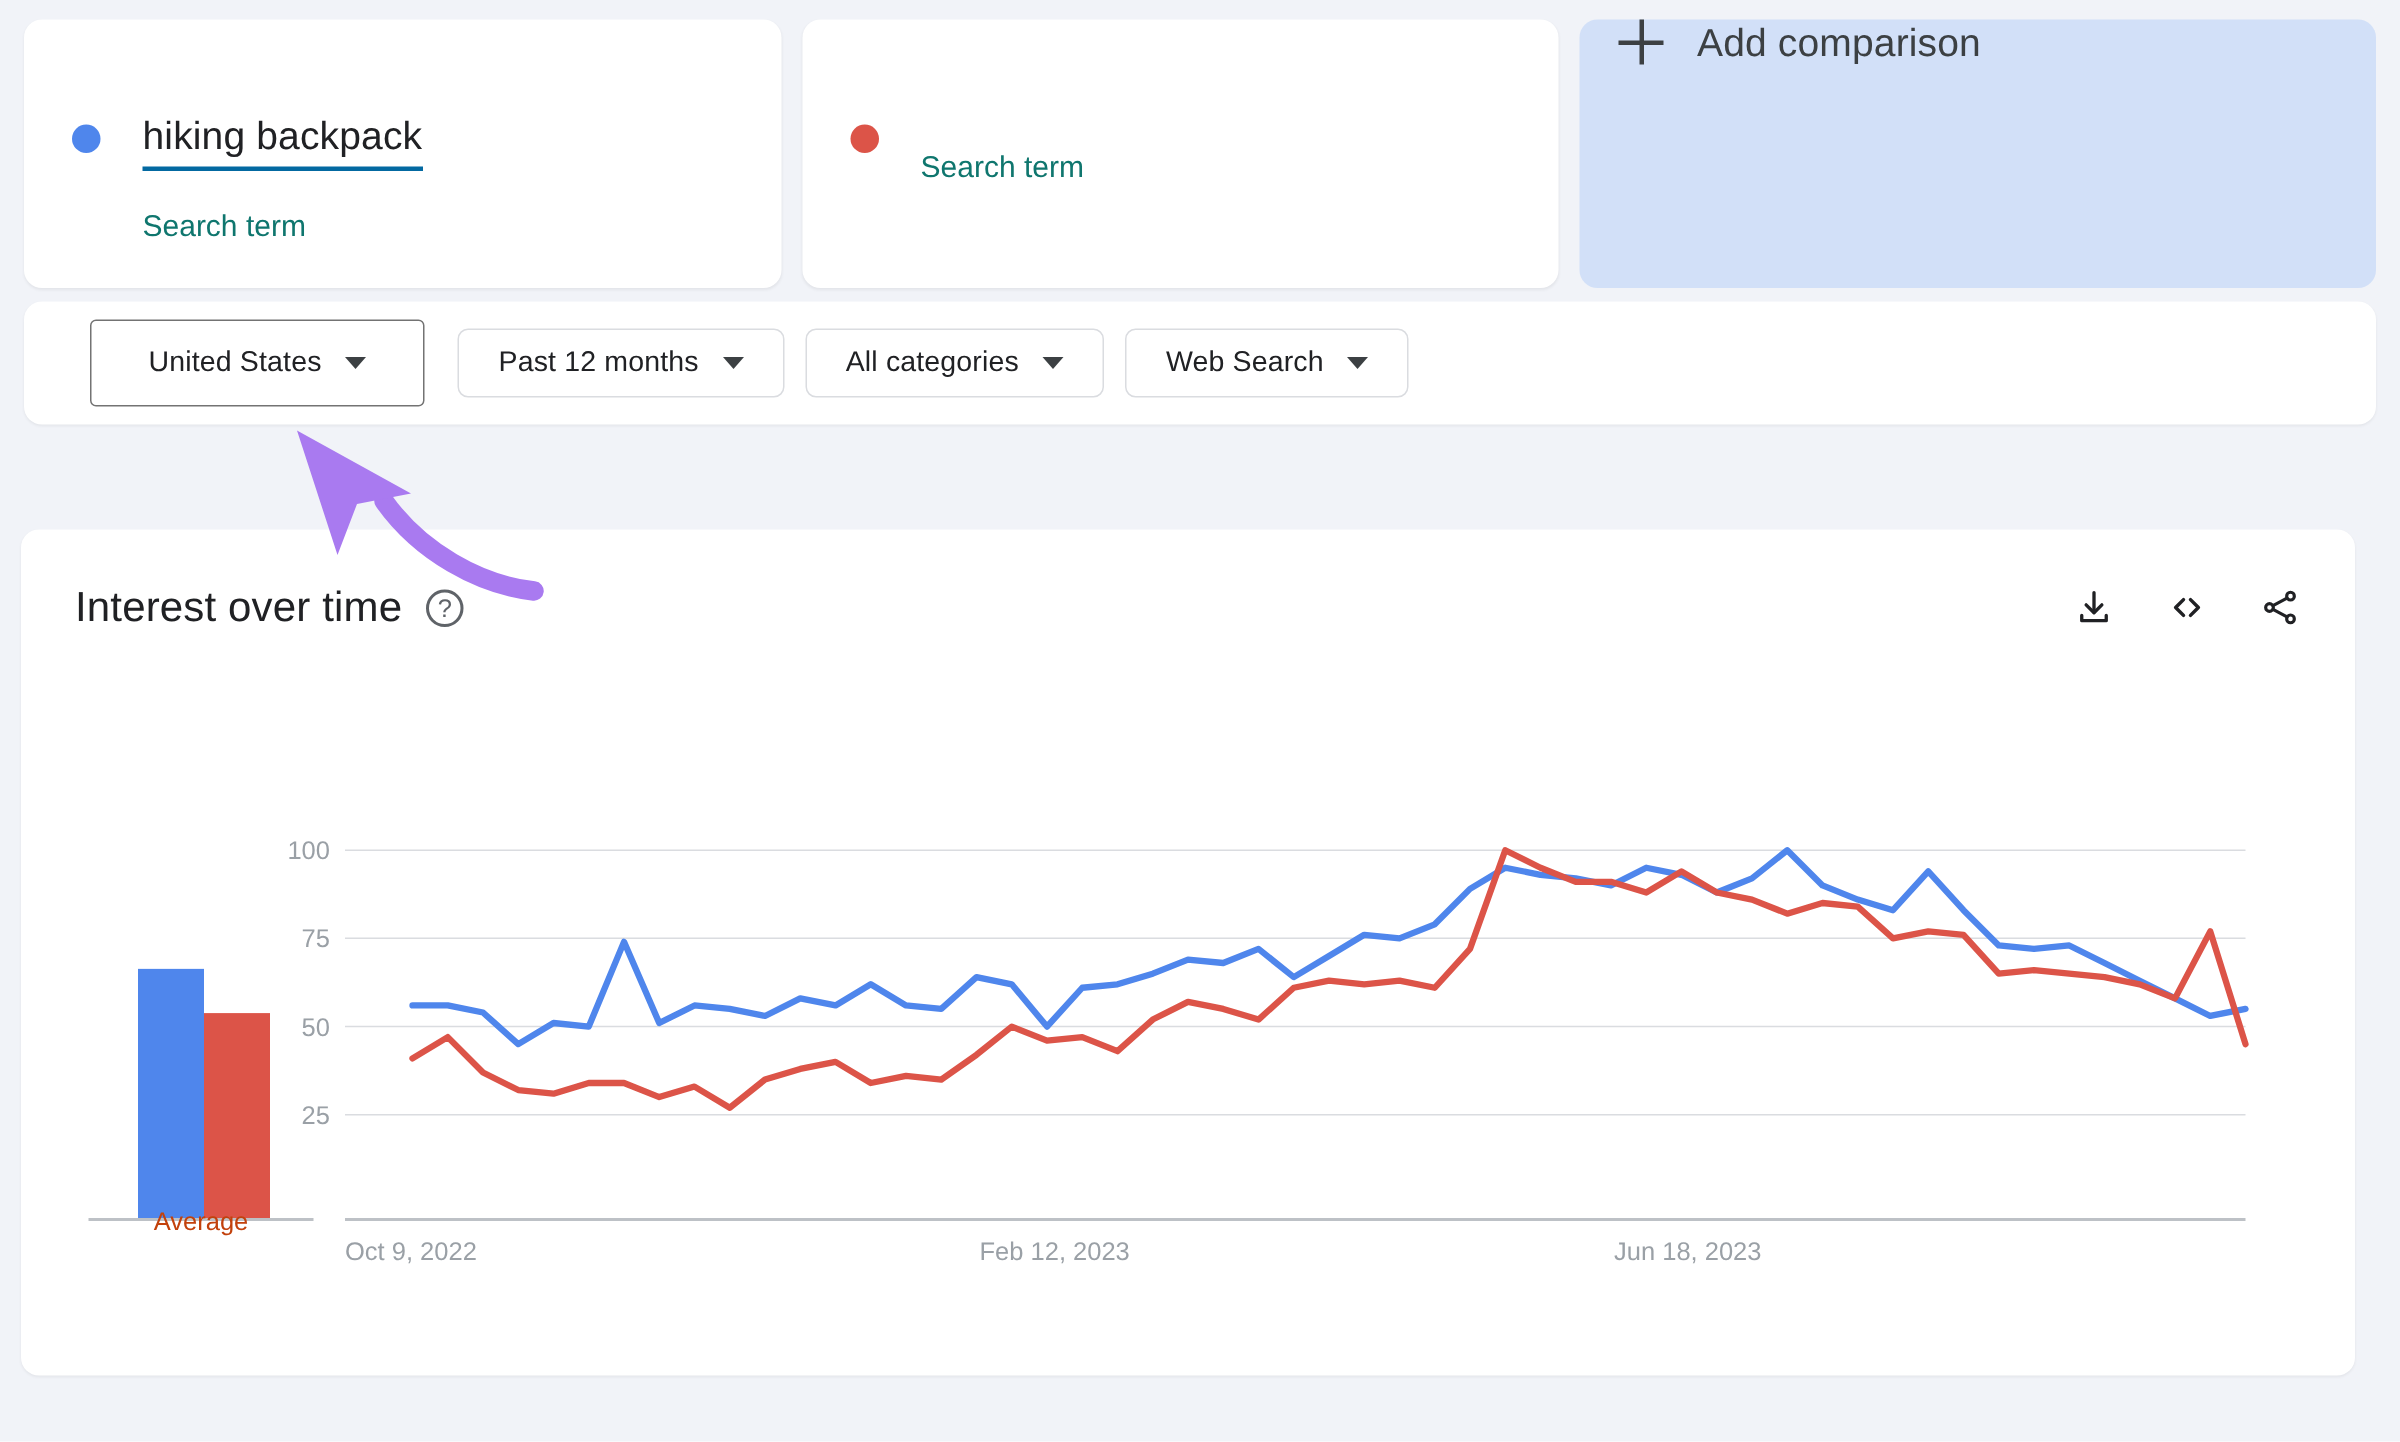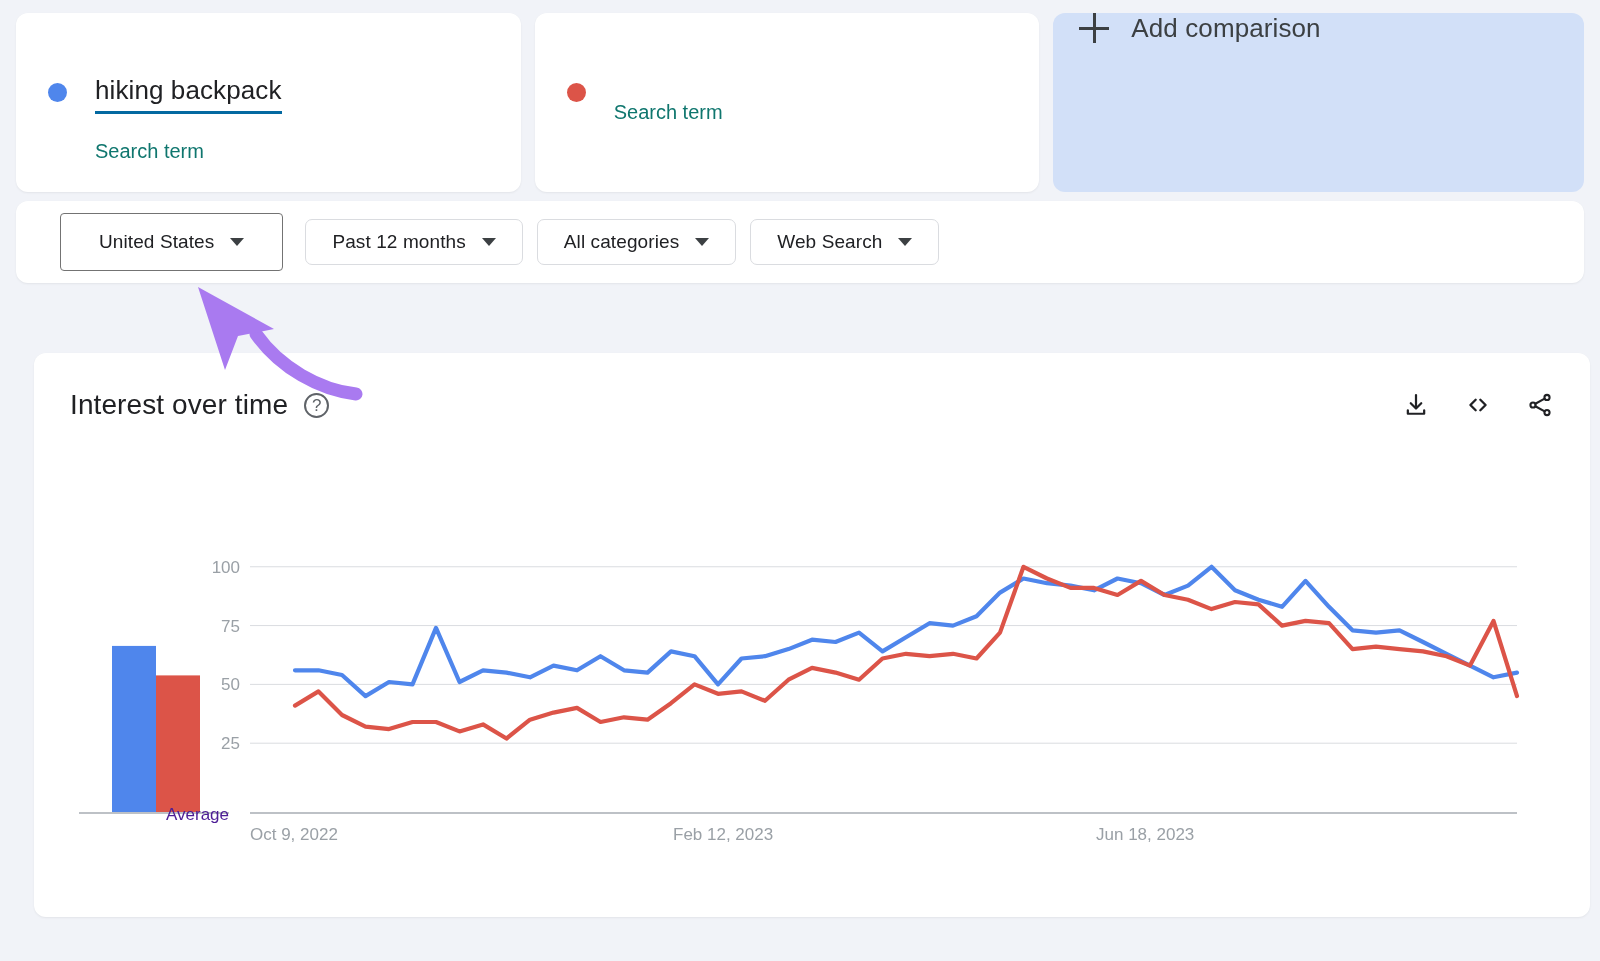--- a/index.html
+++ b/index.html
@@ -140,21 +140,21 @@
     border-left: 7px solid transparent;
     border-right: 7px solid transparent;
     border-top: 8px solid #3c4043;
     margin-left: 16px;
     flex: none;
   }
 
   
   .chart-card {
     position: absolute;
-    left: 34px;
+    left: 14px;
     top: 353px;
     width: 1556px;
     height: 564px;
     background: #ffffff;
     border-radius: 12px;
     box-shadow: 0 1px 2px rgba(60,64,67,.08);
   }
   .chart-head {
     position: absolute;
     left: 36px;
@@ -191,23 +191,23 @@
   .plot-wrap {
     position: absolute;
     left: 0; top: 0; right: 0; bottom: 0;
     pointer-events: none;
   }
   .avg-label {
     position: absolute;
     left: 45px;
     top: 452px;
     width: 150px;
-    text-align: right;
+    text-align: center;
     font-size: 17px;
-    color: #4c1d95;
+    color: #c2410c;
   }
 
   
   .arrow-annot {
     position: absolute;
     left: 170px;
     top: 272px;
     width: 230px;
     height: 150px;
     pointer-events: none;

